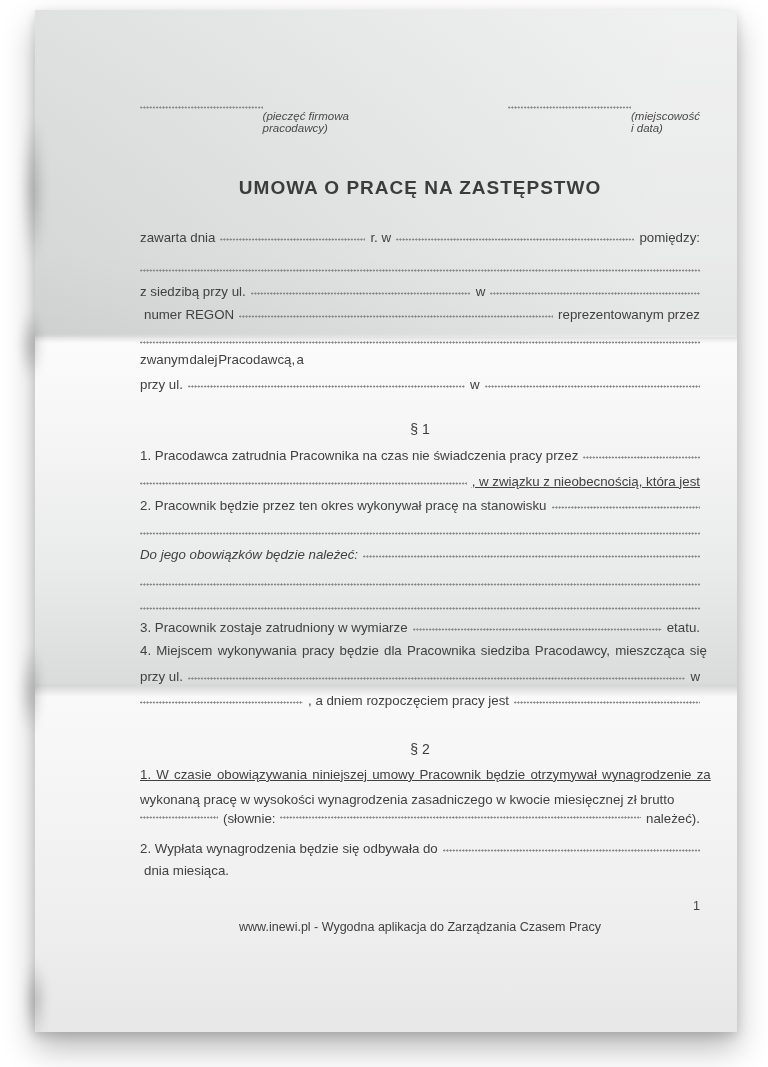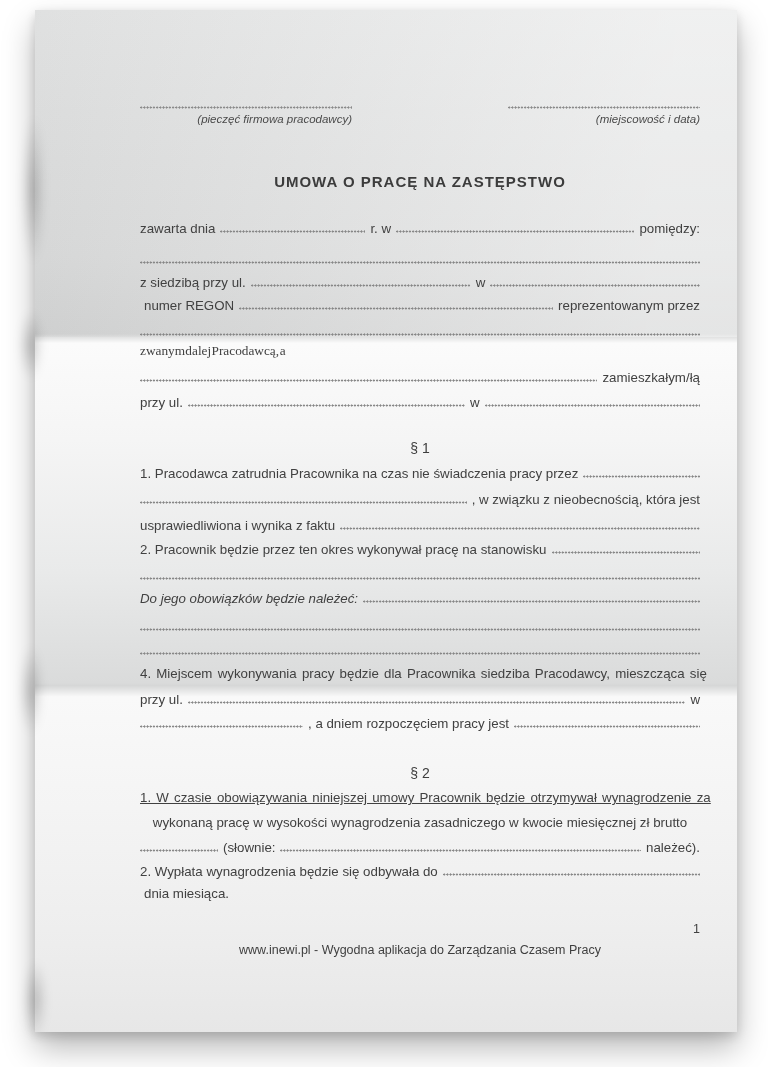--- a/index.html
+++ b/index.html
@@ -50,31 +50,31 @@
   }
   .row{display:flex;align-items:flex-end;height:24px;}
   .row span{white-space:nowrap;}
   .dots{
     flex:1 1 auto;height:3px;margin:0 5px 3px;
     background-image:radial-gradient(circle at 1.2px 1.5px, #878787 0.9px, rgba(0,0,0,0) 1.3px);
     background-size:3.2px 3px;background-repeat:repeat-x;
   }
   .dots:first-child{margin-left:0;}
   .dots:last-child{margin-right:0;}
-  .tight{word-spacing:-3px;white-space:pre !important;font-family:Liberation Serif, serif;}
+  .tight{word-spacing:-3px;white-space:pre !important;}
   .ind{padding-left:4px;}
   .center{justify-content:center;}
   .heading{font-size:14px;color:#3d3d3d;}
   .title-row{height:24px;margin-top:39px;}
   .title{
-    font-size:15px;font-weight:700;letter-spacing:1px;color:#3c3c3c;
+    font-size:19px;font-weight:700;letter-spacing:1px;color:#3c3c3c;
   }
   
   .hdr{display:flex;justify-content:space-between;margin-top:86px;}
-  .hdr-block{display:flex;flex-direction:column;align-items:flex-end;}
+  .hdr-block{display:flex;flex-direction:row;align-items:flex-start;}
   .hdr-block .dotline{
     width:100%;height:3px;
     background-image:radial-gradient(circle at 1.2px 1.5px, #8a8a8a 0.9px, rgba(0,0,0,0) 1.3px);
     background-size:3.2px 3px;background-repeat:repeat-x;
   }
   .hdr-left{width:212px;}
   .hdr-right{width:192px;}
   .hdr-caption{font-style:italic;font-size:11.5px;color:#4a4a4a;margin-top:5px;}
   
   .pageno-row{justify-content:flex-end;margin-top:11px;font-size:12.5px;}
@@ -130,87 +130,84 @@
       <span>numer REGON</span>
       <span class="dots"></span>
       <span>reprezentowanym przez</span>
     </div>
     <div class="row" style="margin-top:2px;">
       <span class="dots"></span>
     </div>
     <div class="row" style="height:19px;">
       <span class="tight">zwanym dalej Pracodawcą,  a</span>
     </div>
-    <div class="row" style="margin-top:3px;">
-      <span class="dots"></span>
-      <span>zamieszkałym/łą</span>
-    </div>
     <div class="row" style="margin-top:1px;">
       <span>przy ul.</span>
       <span class="dots g135"></span>
       <span>w</span>
       <span class="dots g105"></span>
     </div>
 
     <div class="row center heading" style="margin-top:21px;">
       <span>§ 1</span>
     </div>
     <div class="row" style="margin-top:2px;">
       <span>1. Pracodawca zatrudnia Pracownika na czas nie świadczenia pracy przez</span>
       <span class="dots"></span>
     </div>
-    <div class="row" style="margin-top:2px;">
+    <div class="row" style="margin-top:2px;text-decoration:underline;">
       <span class="dots"></span>
       <span>, w związku z nieobecnością, która jest</span>
-    </div>
-    <div class="row" style="margin-top:2px;">
-      <span>usprawiedliwiona i wynika z faktu</span>
-      <span class="dots"></span>
     </div>
     <div class="row">
       <span>2. Pracownik będzie przez ten okres wykonywał pracę na stanowisku</span>
       <span class="dots"></span>
     </div>
     <div class="row" style="margin-top:2px;">
       <span class="dots"></span>
     </div>
     <div class="row" style="height:23px;font-style:italic;">
       <span>Do jego obowiązków będzie należeć:</span>
       <span class="dots"></span>
     </div>
     <div class="row" style="margin-top:4px;">
       <span class="dots"></span>
     </div>
     <div class="row">
       <span class="dots"></span>
     </div>
+    <div class="row" style="height:21px;">
+      <span>3. Pracownik zostaje zatrudniony w wymiarze</span>
+      <span class="dots"></span>
+      <span>etatu.</span>
+    </div>
     <div class="row" style="height:23px;">
       <span class="spread">4. Miejscem wykonywania pracy będzie dla Pracownika siedziba Pracodawcy, mieszcząca się</span>
     </div>
     <div class="row" style="margin-top:2px;">
       <span>przy ul.</span>
       <span class="dots"></span>
       <span>w</span>
     </div>
     <div class="row">
       <span class="dots w163"></span>
       <span>, a dniem rozpoczęciem pracy jest</span>
       <span class="dots"></span>
     </div>
 
     <div class="row center heading" style="margin-top:25px;">
       <span>§ 2</span>
     </div>
     <div class="row" style="margin-top:1px;text-decoration:underline;">
       <span class="spread">1. W czasie obowiązywania niniejszej umowy Pracownik będzie otrzymywał wynagrodzenie za</span>
     </div>
-    <div class="row" style="margin-top:1px;justify-content:center;">
+    <div class="row" style="margin-top:1px;">
       <span>wykonaną pracę w wysokości wynagrodzenia zasadniczego w kwocie miesięcznej zł brutto</span>
     </div>
-    <div class="row" style="margin-top:1px;">
+    <div class="row" style="margin-top:1px;align-items:center;">
       <span class="dots w78"></span>
       <span>(słownie:</span>
       <span class="dots"></span>
       <span>należeć).</span>
     </div>
     <div class="row">
       <span>2. Wypłata wynagrodzenia będzie się odbywała do</span>
       <span class="dots"></span>
     </div>
     <div class="row ind" style="height:22px;">

